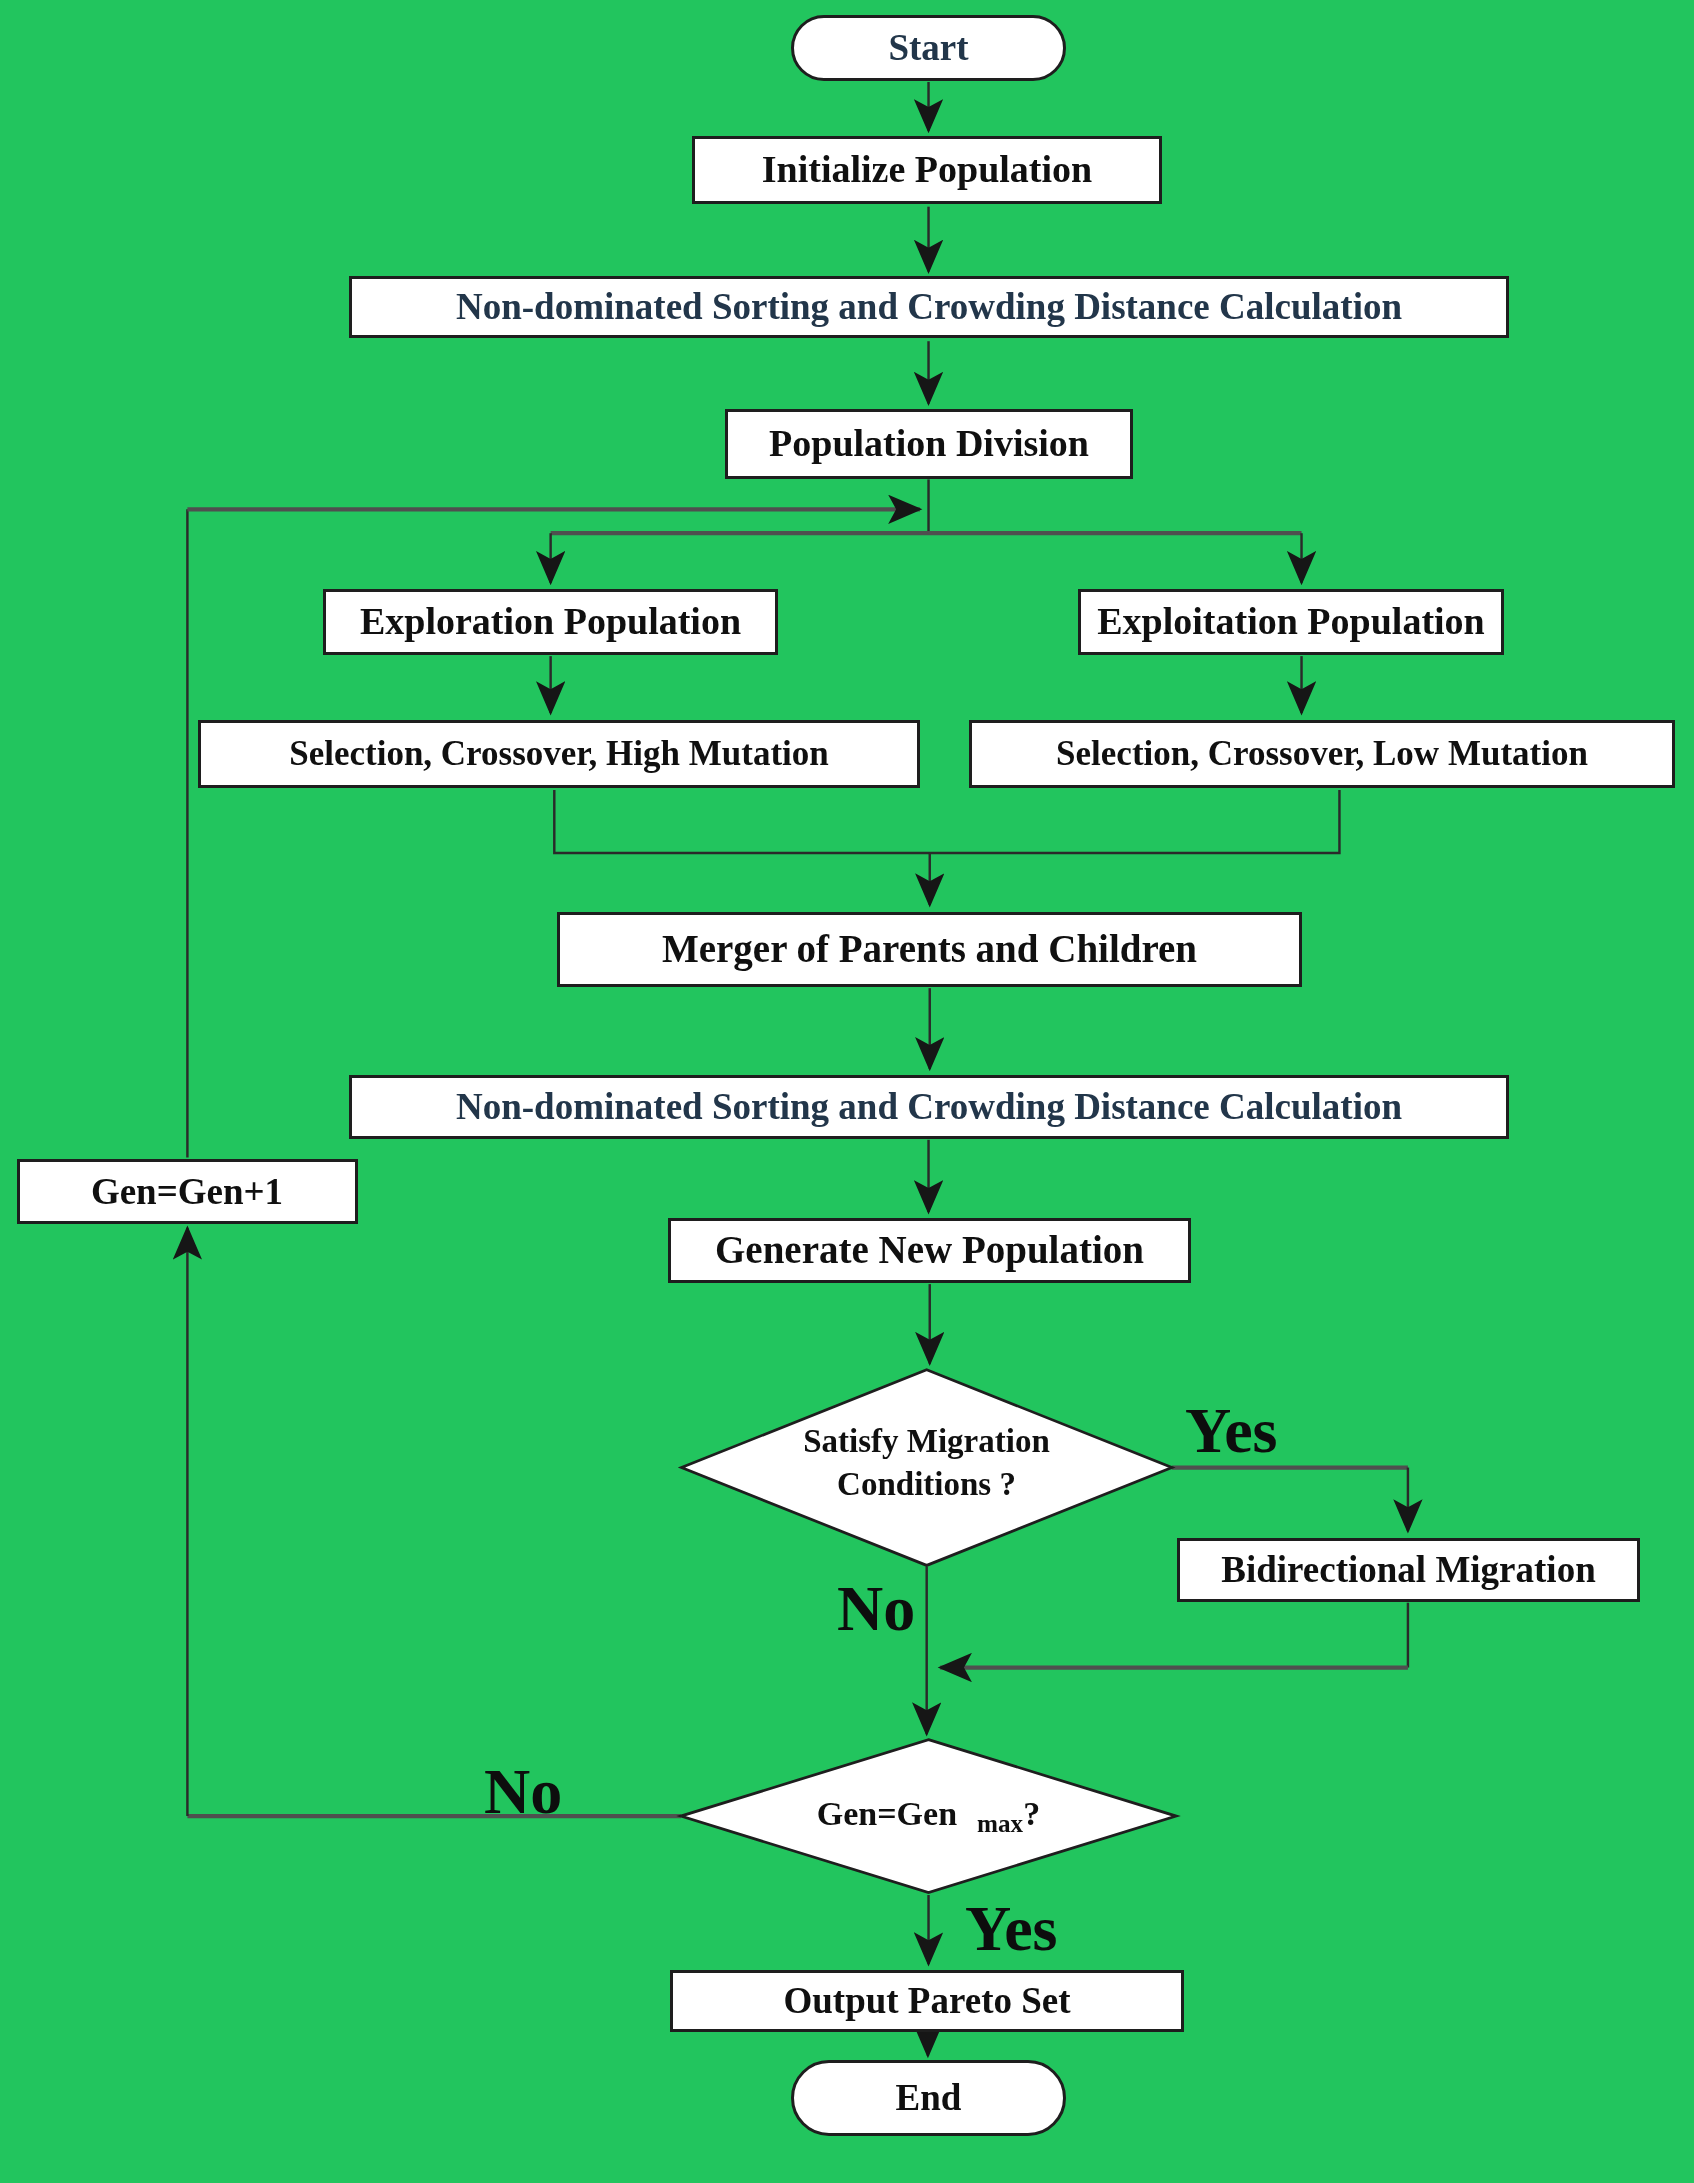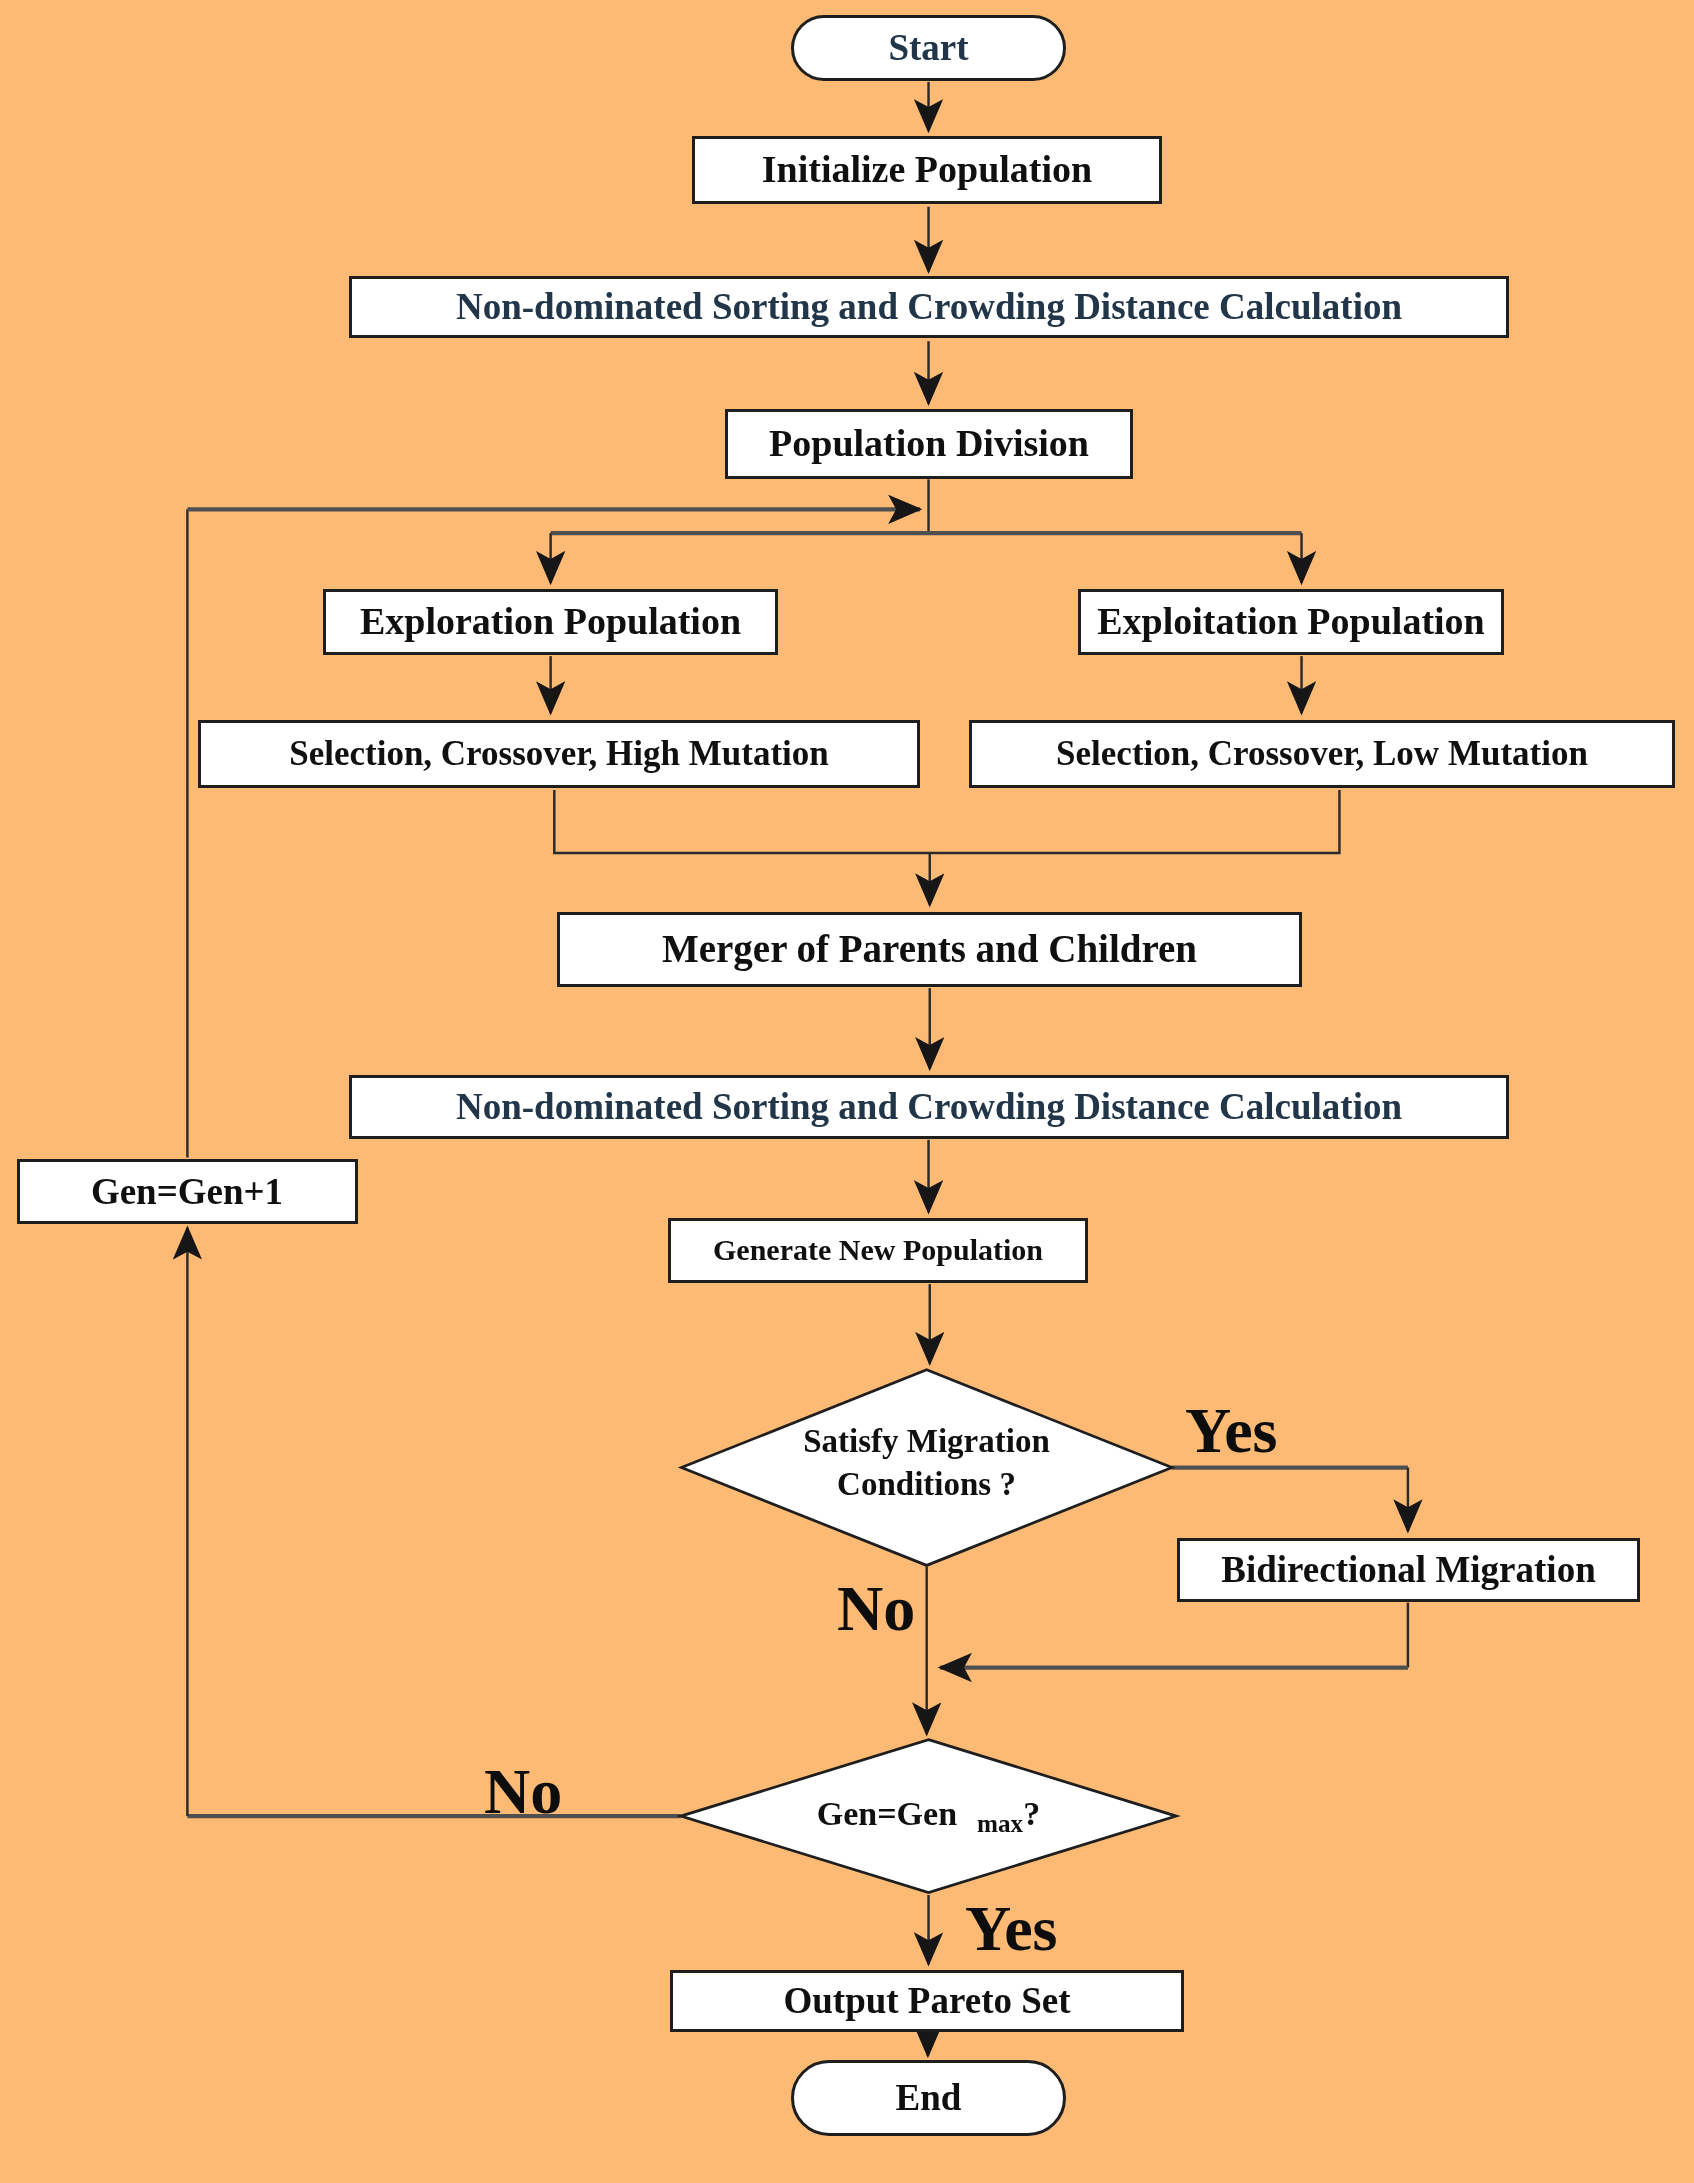--- a/index.html
+++ b/index.html
@@ -19,21 +19,21 @@
   }
   .stadium{border-radius:43px;}
   .accent{color:#22364a;}
   .dlabel{position:absolute;z-index:3;text-align:center;line-height:1.3;}
   .flowlabel{position:absolute;z-index:3;font-size:64px;color:#0d0d0d;line-height:1;}
   .subsc{font-size:0.74em;position:relative;top:0.28em;margin-left:20px;}
 </style>
 </head>
 <body>
 
-<div class="canvas" style="background: #fdba74;">
+<div class="canvas" style="background: #22c55e;">
 
   <svg class="wires" width="1695" height="2183" viewBox="0 0 2771 3570">
     <defs>
       <marker id="ah" markerUnits="userSpaceOnUse" markerWidth="64" markerHeight="48" refX="52" refY="24" orient="auto">
         <path d="M0 0 L56 24 L0 48 L13 24 Z" fill="#161616"></path>
       </marker>
     </defs>
 
     <path class="wire" d="M1518 134 V214" marker-end="url(#ah)"></path>
     <path class="wire" d="M1518 338 V444" marker-end="url(#ah)"></path>
@@ -80,21 +80,21 @@
   <div class="node" style="left: 198px; top: 720px; width: 722px; height: 68px; font-size: 35px; border-color: rgb(30, 30, 30);">Selection,  Crossover,  High Mutation</div>
 
   <div class="node" style="left: 969px; top: 720px; width: 706px; height: 68px; font-size: 35px; border-color: rgb(30, 30, 30);">Selection,  Crossover,  Low Mutation</div>
 
   <div class="node" style="left: 557px; top: 912px; width: 745px; height: 75px; font-size: 39px; border-color: rgb(30, 30, 30);">Merger of Parents and Children</div>
 
   <div class="node accent" style="left: 349px; top: 1075px; width: 1160px; height: 64px; font-size: 37px; color: rgb(34, 54, 74); border-color: rgb(30, 30, 30);">Non-dominated Sorting and Crowding Distance Calculation</div>
 
   <div class="node" style="left: 16.5px; top: 1159px; width: 341px; height: 65px; font-size: 37px; border-color: rgb(30, 30, 30);">Gen=Gen+1</div>
 
-  <div class="node" style="left: 668px; top: 1218px; width: 420px; height: 65px; font-size: 30px; border-color: rgb(30, 30, 30);">Generate New Population</div>
+  <div class="node" style="left: 668px; top: 1218px; width: 523px; height: 65px; font-size: 39px; border-color: rgb(30, 30, 30);">Generate New Population</div>
 
   <div class="dlabel" style="left:743px;top:1420px;width:367px;font-size:33px;">
     <div>Satisfy Migration</div>
     <div>Conditions ?</div>
   </div>
 
   <div class="node" style="left: 1177px; top: 1538px; width: 463px; height: 64px; font-size: 37px; border-color: rgb(30, 30, 30);">Bidirectional Migration</div>
 
   <div class="dlabel" style="left:745px;top:1792px;width:367px;font-size:34px;">
     <span>Gen=Gen</span><span class="subsc">max</span><span>?</span>

